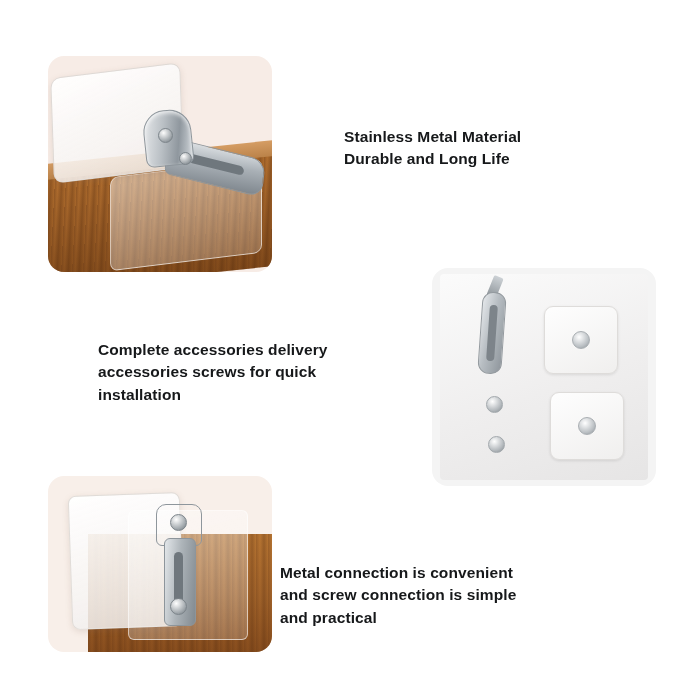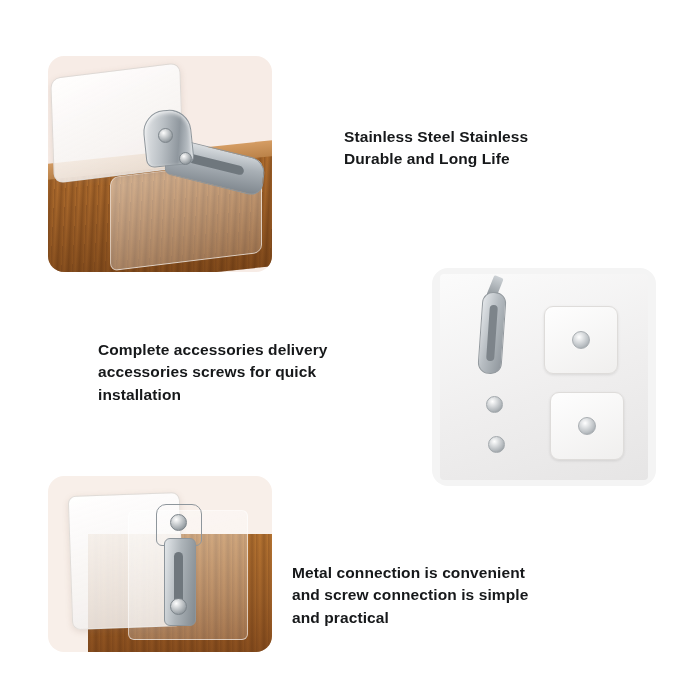--- a/index.html
+++ b/index.html
@@ -319,21 +319,21 @@
     position: absolute;
     color: #16181a;
     font-size: 15.5px;
     line-height: 1.45;
     font-weight: 700;
     white-space: pre-line;
     letter-spacing: .1px;
   }
   #caption-material { left: 344px; top: 126px; width: 320px; }
   #caption-accessories { left: 98px; top: 339px; width: 300px; }
-  #caption-metal { left: 292px; top: 562px; width: 330px; }
+  #caption-metal { left: 280px; top: 562px; width: 330px; }
 </style>
 </head>
 <body>
 
 <div class="stage">
 
   <div class="photo" id="panel-hinge-top">
     <div class="wood-edge"></div>
     <div class="wood"></div>
     <div class="pad-door"></div>
@@ -365,21 +365,21 @@
     <div class="wood"></div>
     <div class="pad-wall"></div>
     <div class="pad-door"></div>
     <div class="hinge-cup"></div>
     <div class="hinge-arm"></div>
     <div class="hinge-slot"></div>
     <div class="screw-a"></div>
     <div class="screw-b"></div>
   </div>
 
-  <div class="caption" id="caption-material">Stainless Steel Stainless
+  <div class="caption" id="caption-material">Stainless Metal Material
 Durable and Long Life</div>
 
   <div class="caption" id="caption-accessories">Complete accessories delivery
 accessories screws for quick
 installation</div>
 
   <div class="caption" id="caption-metal">Metal connection is convenient
 and screw connection is simple
 and practical</div>
 

